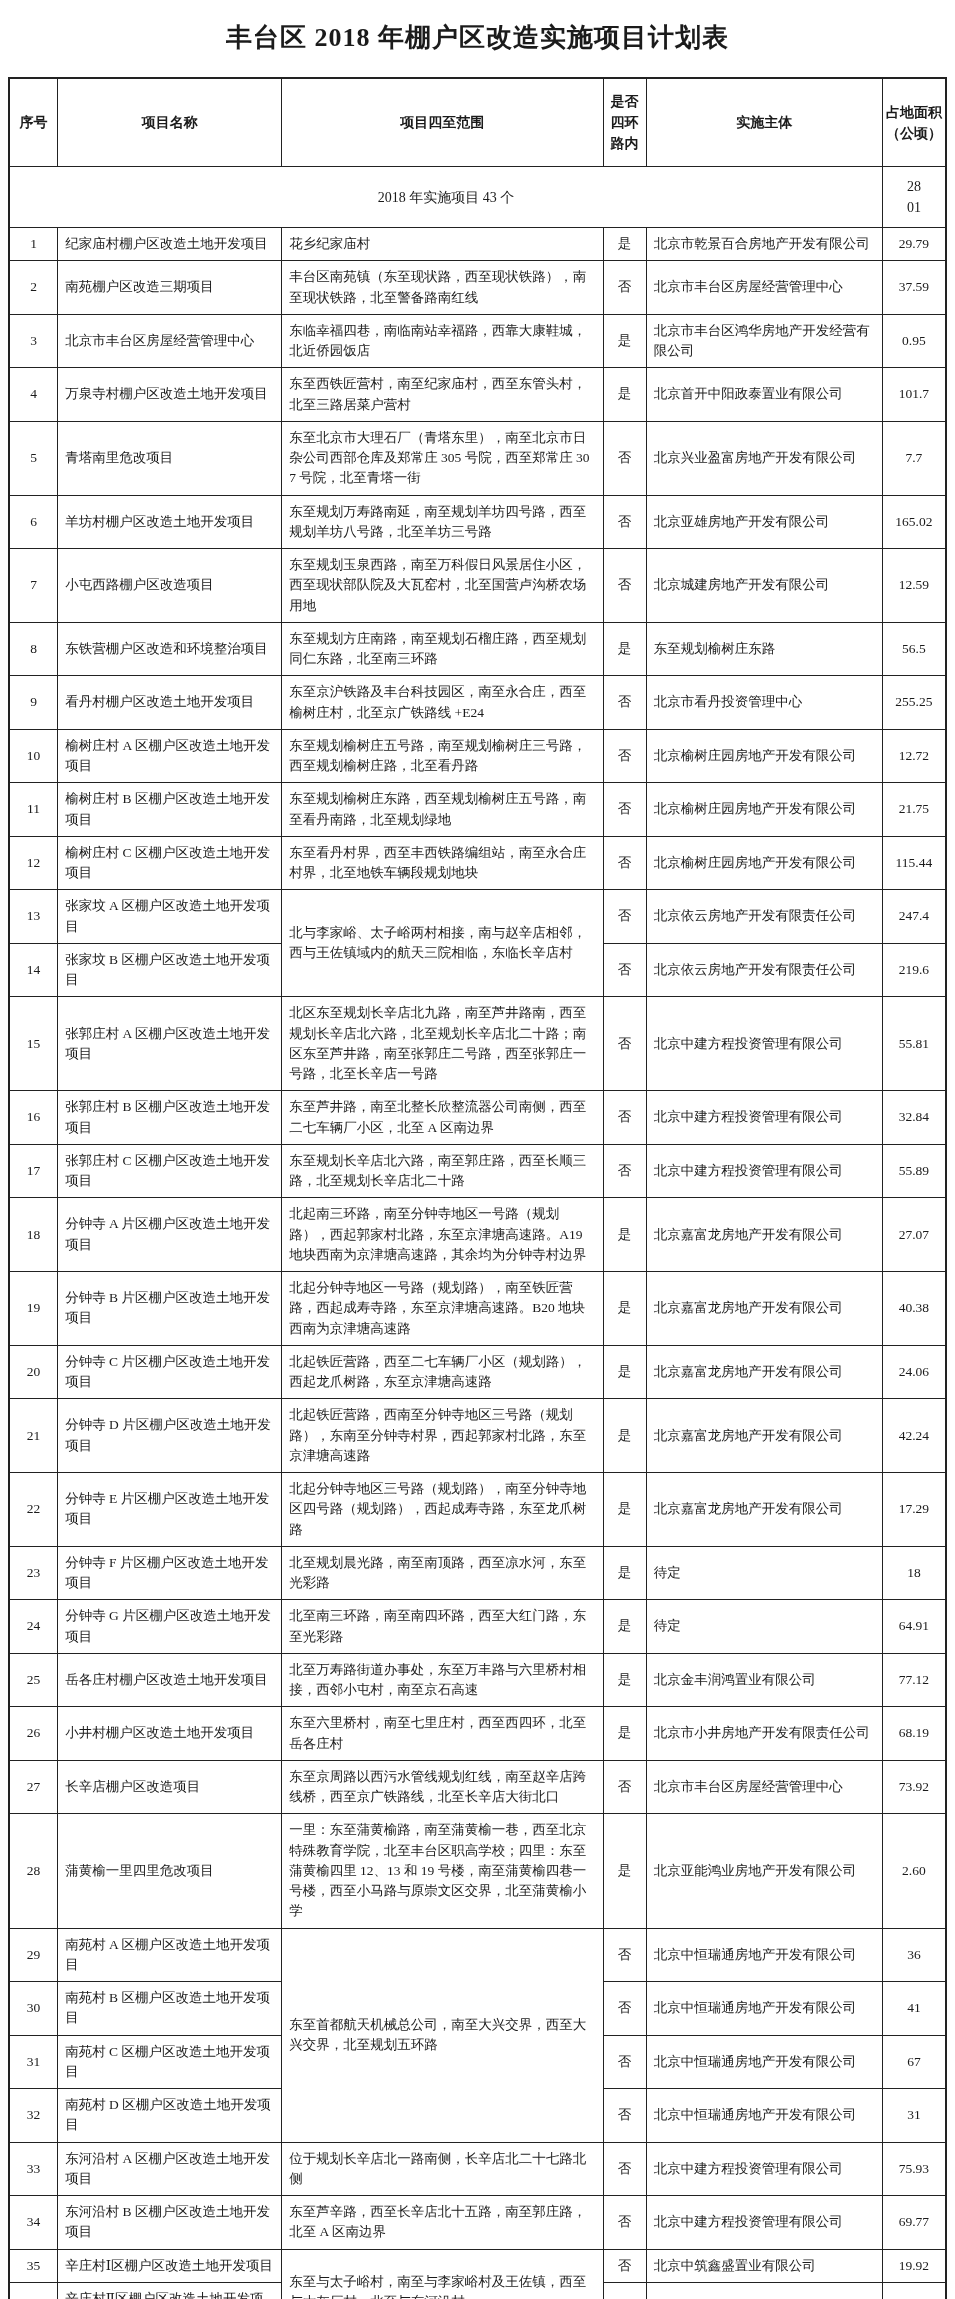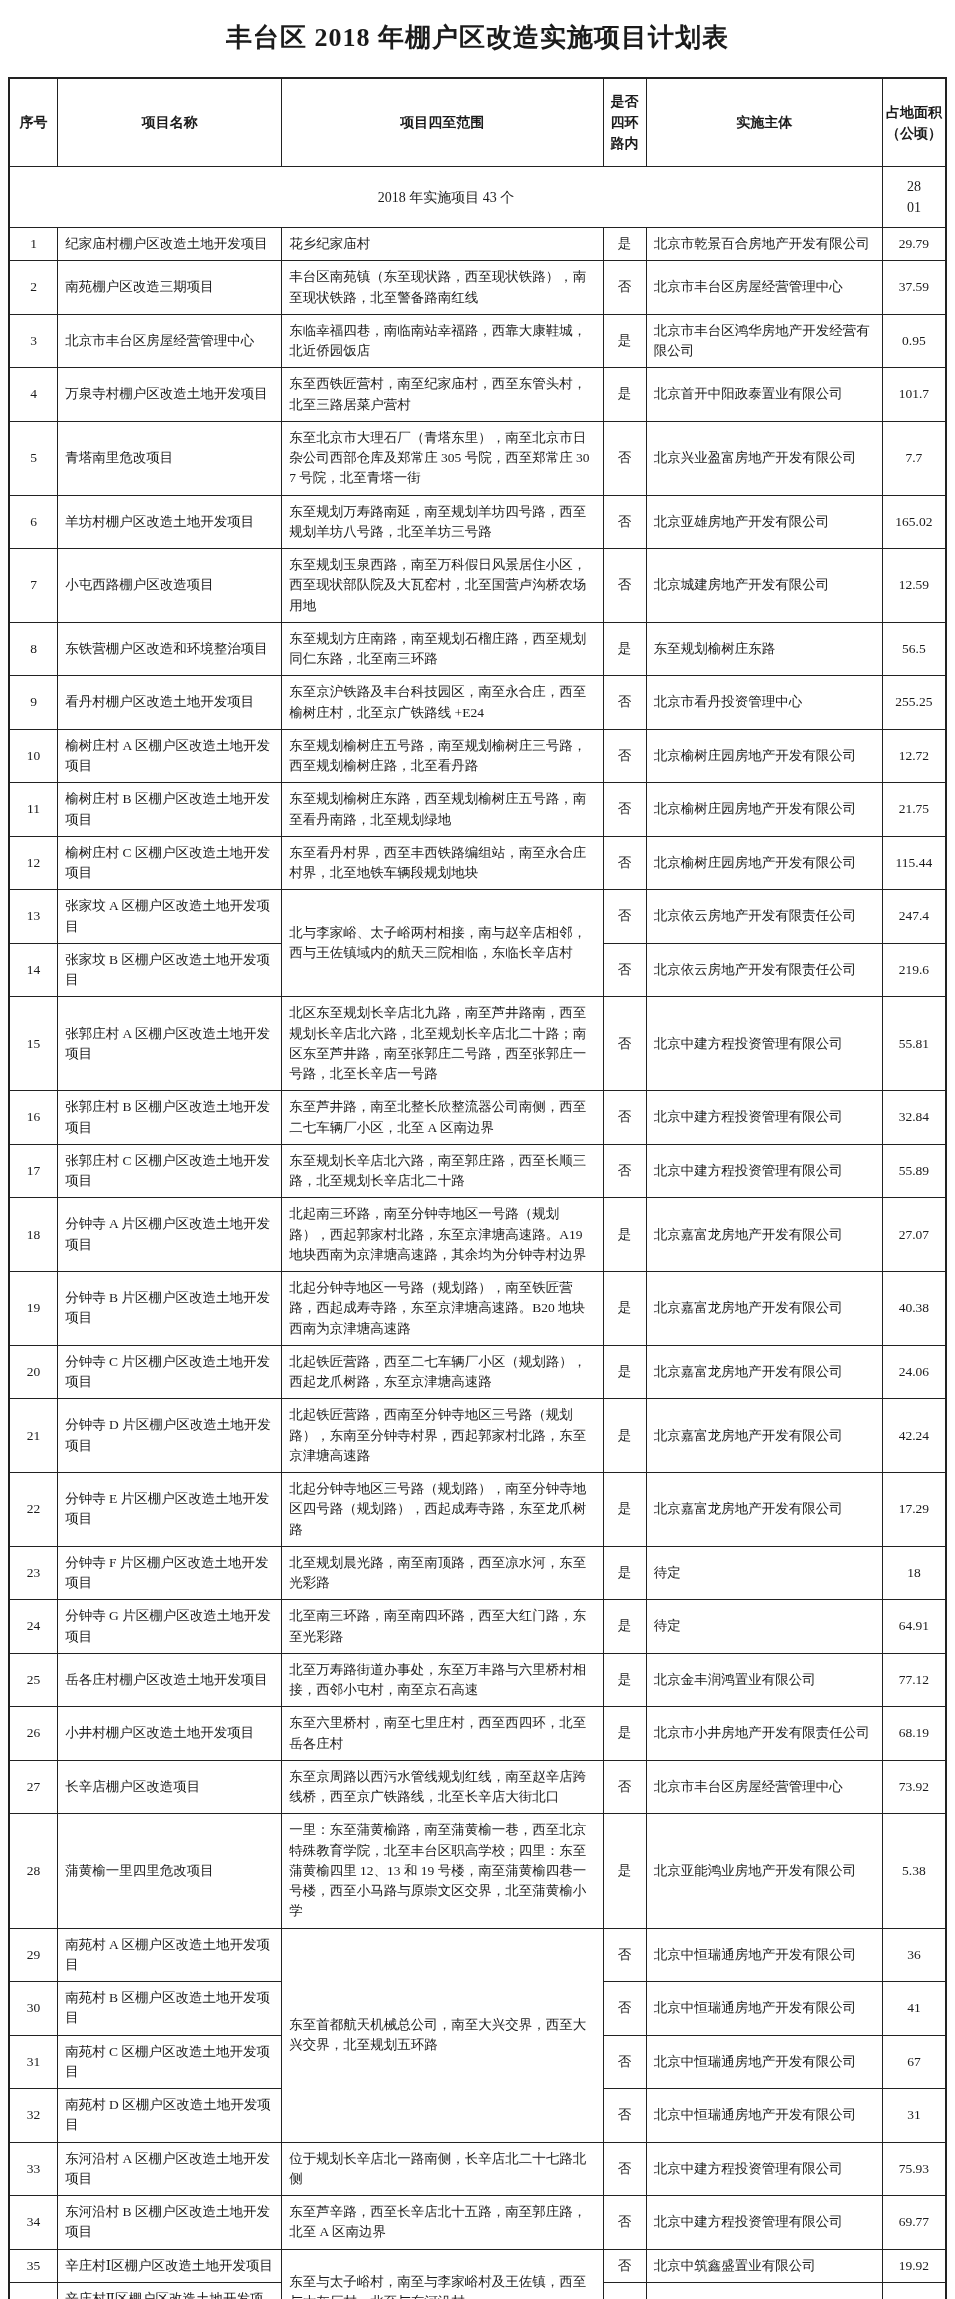--- a/index.html
+++ b/index.html
@@ -292,21 +292,21 @@
           <td class="c-center">否</td>
           <td class="c-left">北京市丰台区房屋经营管理中心</td>
           <td class="c-center">73.92</td>
         </tr>
         <tr class="data-row">
           <td class="c-center">28</td>
           <td class="c-left">蒲黄榆一里四里危改项目</td>
           <td class="c-left">一里：东至蒲黄榆路，南至蒲黄榆一巷，西至北京特殊教育学院，北至丰台区职高学校；四里：东至蒲黄榆四里 12、13 和 19 号楼，南至蒲黄榆四巷一号楼，西至小马路与原崇文区交界，北至蒲黄榆小学</td>
           <td class="c-center">是</td>
           <td class="c-left">北京亚能鸿业房地产开发有限公司</td>
-          <td class="c-center">5.38</td>
+          <td class="c-center">2.60</td>
         </tr>
         <tr class="data-row">
           <td class="c-center">29</td>
           <td class="c-left">南苑村 A 区棚户区改造土地开发项目</td>
           <td class="c-left" rowspan="4">东至首都航天机械总公司，南至大兴交界，西至大兴交界，北至规划五环路</td>
           <td class="c-center">否</td>
           <td class="c-left">北京中恒瑞通房地产开发有限公司</td>
           <td class="c-center">36</td>
         </tr>
         <tr class="data-row">

